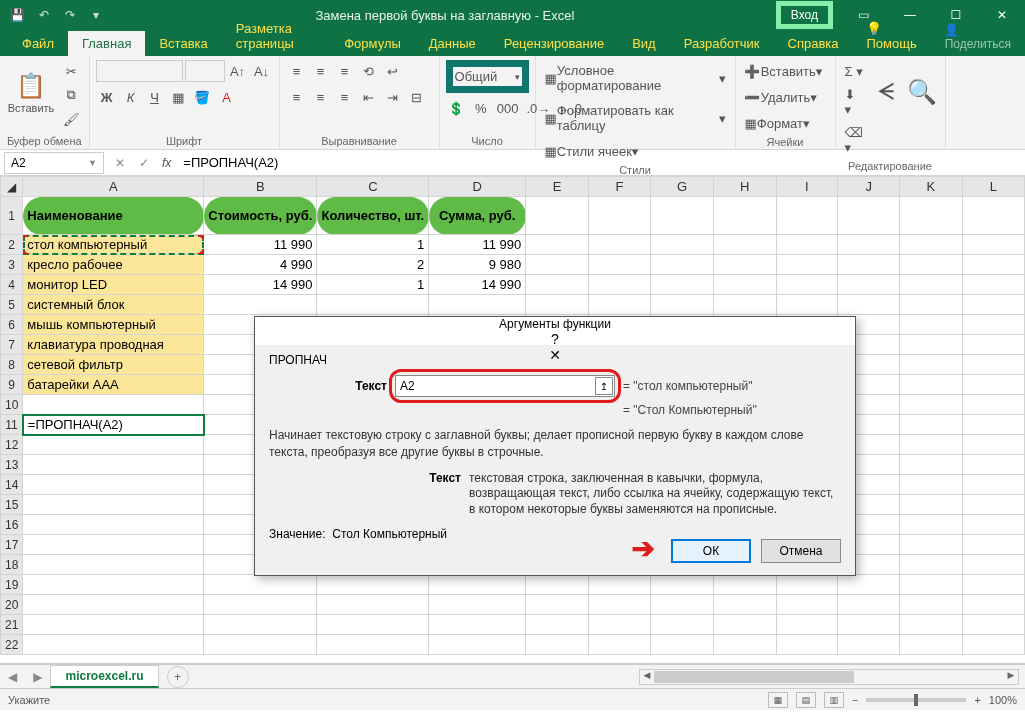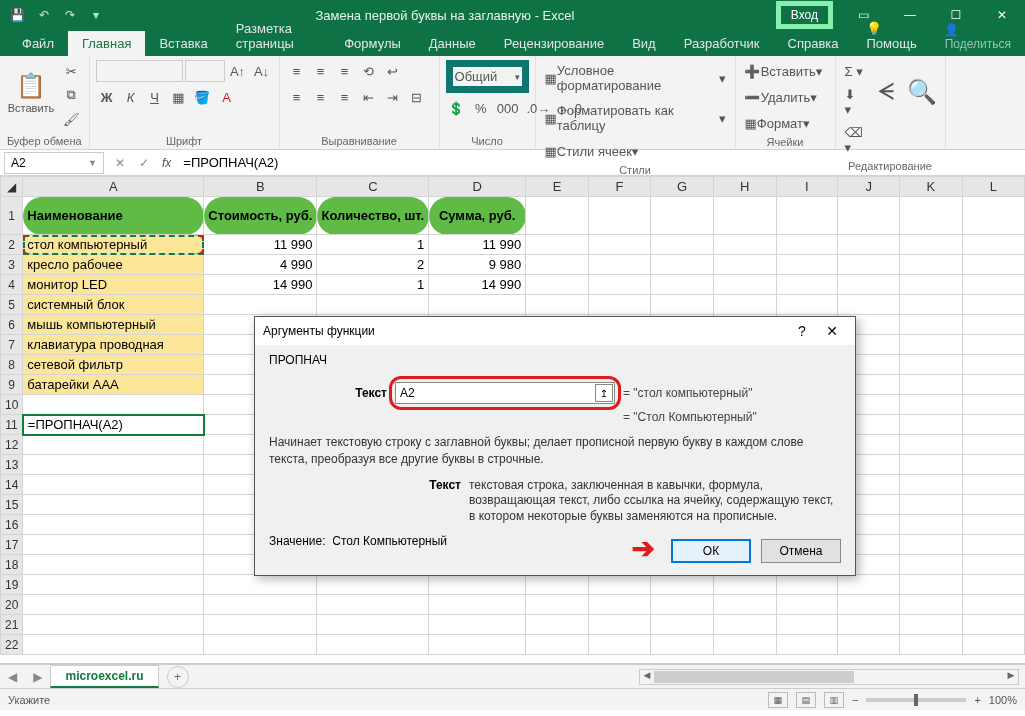--- a/index.html
+++ b/index.html
@@ -9,21 +9,21 @@
 .titlebar { height: 30px; background: #0e7245; display: flex; align-items: center; color: #fff; }
 .titlebar .qa { display: flex; gap: 2px; padding: 0 6px; }
 .titlebar .qa div { width: 24px; height: 24px; display: flex; align-items: center; justify-content: center; color: #c8e2d4; cursor: pointer; }
 .titlebar .title { flex: 1; text-align: center; font-size: 13px; color: #e8f3ec; }
 .titlebar .right { display: flex; align-items: center; }
 .titlebar .btn { width: 46px; height: 30px; display: flex; align-items: center; justify-content: center; color: #fff; cursor: pointer; }
 .titlebar .login { border: 5px solid #86efac; padding: 2px 10px; margin-right: 8px; font-size: 12px; }
 
 
 .menu { height: 26px; background: #0e7245; display: flex; align-items: flex-end; padding-left: 8px; }
-.menu-item { padding: 5px 14px; color: #e5e5e5; font-size: 13px; cursor: pointer; }
+.menu-item { padding: 5px 14px; color: #fde047; font-size: 13px; cursor: pointer; }
 .menu-item.active { background: #f3f3f3; color: #217346; }
 .menu .share { margin-left: auto; padding: 5px 14px; color: #97c5af; font-size: 12px; }
 
 
 .ribbon { height: 94px; background: #f3f3f3; border-bottom: 1px solid #d4d4d4; display: flex; }
 .ribbon-group { border-right: 1px solid #e1e1e1; display: flex; flex-direction: column; padding: 4px 6px 2px 6px; }
 .ribbon-group .tools { flex: 1; display: flex; align-items: flex-start; gap: 4px; }
 .ribbon-group .label { text-align: center; font-size: 11px; color: #666; padding-top: 2px; }
 .rbtn { border: 1px solid transparent; padding: 2px; color: #555; display: flex; align-items: center; justify-content: center; min-width: 22px; min-height: 22px; cursor: pointer; font-size: 13px; }
 .rbtn.big { flex-direction: column; font-size: 11px; width: 50px; height: 66px; }
@@ -54,25 +54,25 @@
 .col-b, .col-c, .col-d { width: 100px; }
 .col-e, .col-f, .col-g, .col-h, .col-i, .col-j, .col-k, .col-l { width: 74px; }
 
 .sel-cell { border: 2px solid #107c41 !important; }
 .marquee { outline: 2px dashed #107c41; outline-offset: -2px; }
 .red-circle-cell { position: relative; }
 .red-circle-cell::after { content:''; position:absolute; left:-4px; top:-3px; right:-4px; bottom:-3px; border:3px solid #e01b1b; border-radius: 14px; pointer-events:none; }
 
 
 .dialog { position: absolute; left: 254px; top: 316px; width: 602px; height: 260px; background: #f0f0f0; border: 1px solid #555; box-shadow: 3px 3px 10px rgba(0,0,0,0.3); font-size: 12px; }
-.dialog .dtitle { height: 28px; display: flex; align-items: center; padding: 0 8px; background: #fff; }
+.dialog .dtitle { height: 28px; display: flex; align-items: center; padding: 0 8px; background: #fff; flex-direction: column; }
 .dialog .dtitle .t { flex: 1; font-size: 12px; }
 .dialog .dtitle .db { width: 30px; text-align: center; font-size: 14px; cursor: pointer; }
 .dialog .dbody { padding: 8px 14px; }
-.dialog .fname { font-size: 12px; margin-bottom: 15px; }
+.dialog .fname { font-size: 12px; margin-bottom: 8px; }
 .dialog .argrow { display: flex; align-items: center; margin-bottom: 6px; }
 .dialog .arglbl { width: 126px; text-align: right; font-weight: bold; padding-right: 8px; }
 .dialog .arginput-wrap { position: relative; width: 220px; }
 .dialog .arginput { width: 100%; height: 22px; border: 1px solid #888; padding: 0 22px 0 4px; font-size: 12px; }
 .dialog .arginput-wrap::after { content:''; position:absolute; left:-6px; top:-6px; right:-6px; bottom:-6px; border:3px solid #e01b1b; border-radius: 12px; pointer-events:none; }
 .dialog .refbtn { position: absolute; right: 2px; top: 2px; width: 18px; height: 18px; border: 1px solid #888; background: #fff; font-size: 10px; display:flex; align-items:center; justify-content:center; }
 .dialog .argres { padding-left: 8px; color: #444; }
 .dialog .desc { margin: 10px 0; color: #333; line-height: 1.4; }
 .dialog .argdesc { display: flex; margin-bottom: 10px; }
 .dialog .argdesc .lbl { width: 200px; text-align: right; padding-right: 8px; font-weight: bold; }

